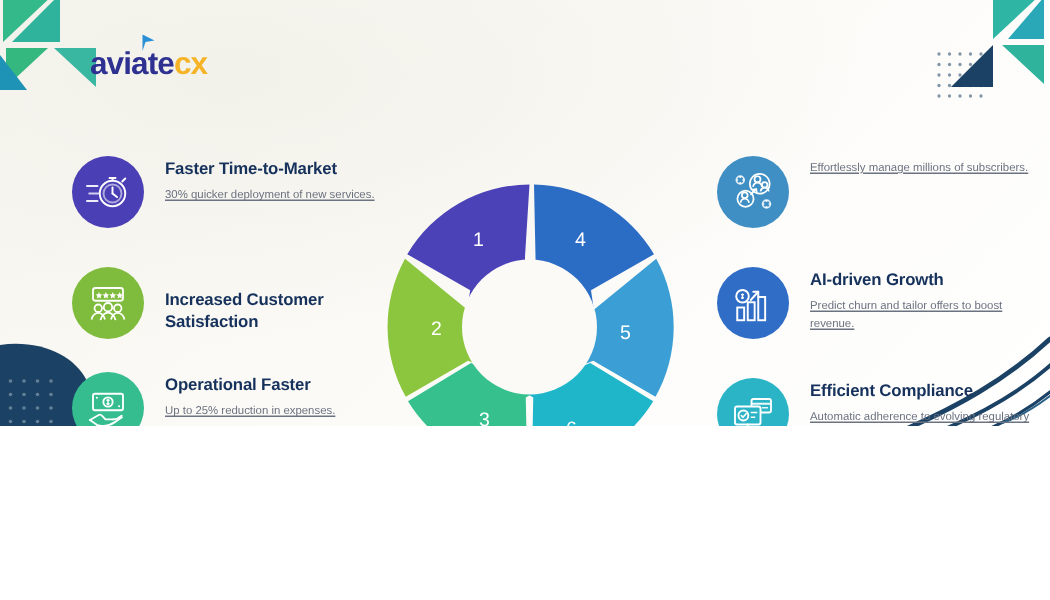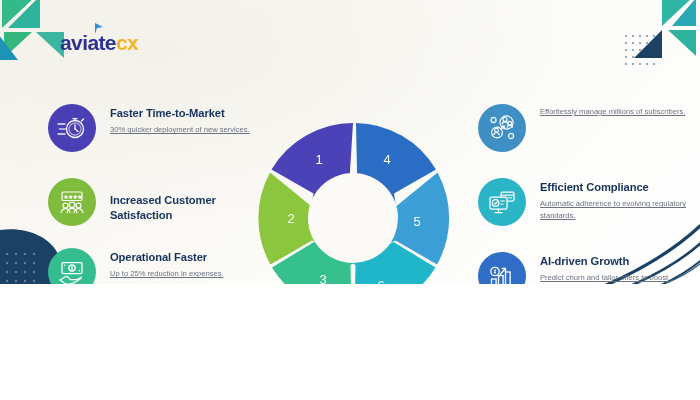--- a/index.html
+++ b/index.html
@@ -264,59 +264,59 @@
             <path d="M17.2 13.1 l-2.3 0.3 M17.2 13.1 l0.3 2.3" stroke-linecap="round"></path>
           </g>
         </svg>
       </div>
       <div class="feat-text">
         <div class="feat-desc">Effortlessly manage millions of subscribers.</div>
       </div>
     </div>
 
     <div class="feature">
+      <div class="feat-icon" style="background:#2f6dc6">
+        <svg width="30" height="28" viewBox="0 0 30 28">
+          <g stroke="#fff" stroke-width="1.3" fill="none">
+            <circle cx="8" cy="9.5" r="4.2"></circle>
+            <path d="M8 7.6 v3.8 M7 8.4 h2 M7 10.6 h2" stroke-width="0.95"></path>
+            <path d="M13.5 12 l5 -5.5" stroke-linecap="round"></path>
+            <path d="M18.5 6.5 h-3.3 M18.5 6.5 v3.3" stroke-linecap="round"></path>
+            <rect x="4.5" y="17" width="4.6" height="8.5"></rect>
+            <rect x="11.5" y="13.5" width="4.6" height="12"></rect>
+            <rect x="18.5" y="10" width="4.6" height="15.5"></rect>
+          </g>
+        </svg>
+      </div>
+      <div class="feat-text">
+        <div class="feat-title">AI-driven Growth</div>
+        <div class="feat-desc">Predict churn and tailor offers to boost revenue.</div>
+      </div>
+    </div>
+
+    <div class="feature">
       <div class="feat-icon" style="background:#2ab4c6">
         <svg width="30" height="28" viewBox="0 0 30 28">
           <g stroke="#fff" stroke-width="1.25" fill="none">
             <rect x="14" y="4" width="13" height="9" rx="1.4"></rect>
             <path d="M14 7.2 h13" opacity="0.9"></path>
             <path d="M17 9.8 h2.4 M21 9.8 h4" stroke-width="1" opacity="0.9"></path>
             <rect x="3" y="9" width="17" height="12" rx="1.4" fill="#2ab4c6"></rect>
             <circle cx="8.6" cy="15" r="3.3"></circle>
             <path d="M7.2 15 l1.1 1.2 l2.1 -2.4" stroke-width="1.1" stroke-linecap="round"></path>
             <path d="M13.5 13 h4.4 M13.5 16.2 h3" stroke-width="1"></path>
             <path d="M11.5 21 v2.6 M8 24.5 h7" stroke-linecap="round"></path>
           </g>
         </svg>
       </div>
       <div class="feat-text">
         <div class="feat-title">Efficient Compliance</div>
         <div class="feat-desc">Automatic adherence to evolving regulatory standards.</div>
       </div>
     </div>
-
-    <div class="feature">
-      <div class="feat-icon" style="background:#2f6dc6">
-        <svg width="30" height="28" viewBox="0 0 30 28">
-          <g stroke="#fff" stroke-width="1.3" fill="none">
-            <circle cx="8" cy="9.5" r="4.2"></circle>
-            <path d="M8 7.6 v3.8 M7 8.4 h2 M7 10.6 h2" stroke-width="0.95"></path>
-            <path d="M13.5 12 l5 -5.5" stroke-linecap="round"></path>
-            <path d="M18.5 6.5 h-3.3 M18.5 6.5 v3.3" stroke-linecap="round"></path>
-            <rect x="4.5" y="17" width="4.6" height="8.5"></rect>
-            <rect x="11.5" y="13.5" width="4.6" height="12"></rect>
-            <rect x="18.5" y="10" width="4.6" height="15.5"></rect>
-          </g>
-        </svg>
-      </div>
-      <div class="feat-text">
-        <div class="feat-title">AI-driven Growth</div>
-        <div class="feat-desc">Predict churn and tailor offers to boost revenue.</div>
-      </div>
-    </div>
   </div>
 
   <svg id="cycle" viewBox="0 0 200 200">
 
     <path d="M100 5 L100 5 A95 95 0 0 0 18.5 51.5 L60.5 75.5 L57 96 L97 73 L97 53 Z" fill="#4b42b8"></path>
 
     <path d="M17 54.5 A95 95 0 0 0 17.5 146.5 L59 122.5 L78 130 L76 99 L58 88 Z" fill="#8cc63e"></path>
 
     <path d="M19 149.5 A95 95 0 0 0 98.5 195 L97.5 147 L115 137 L78 131 L61 124 Z" fill="#35c08d"></path>
 

